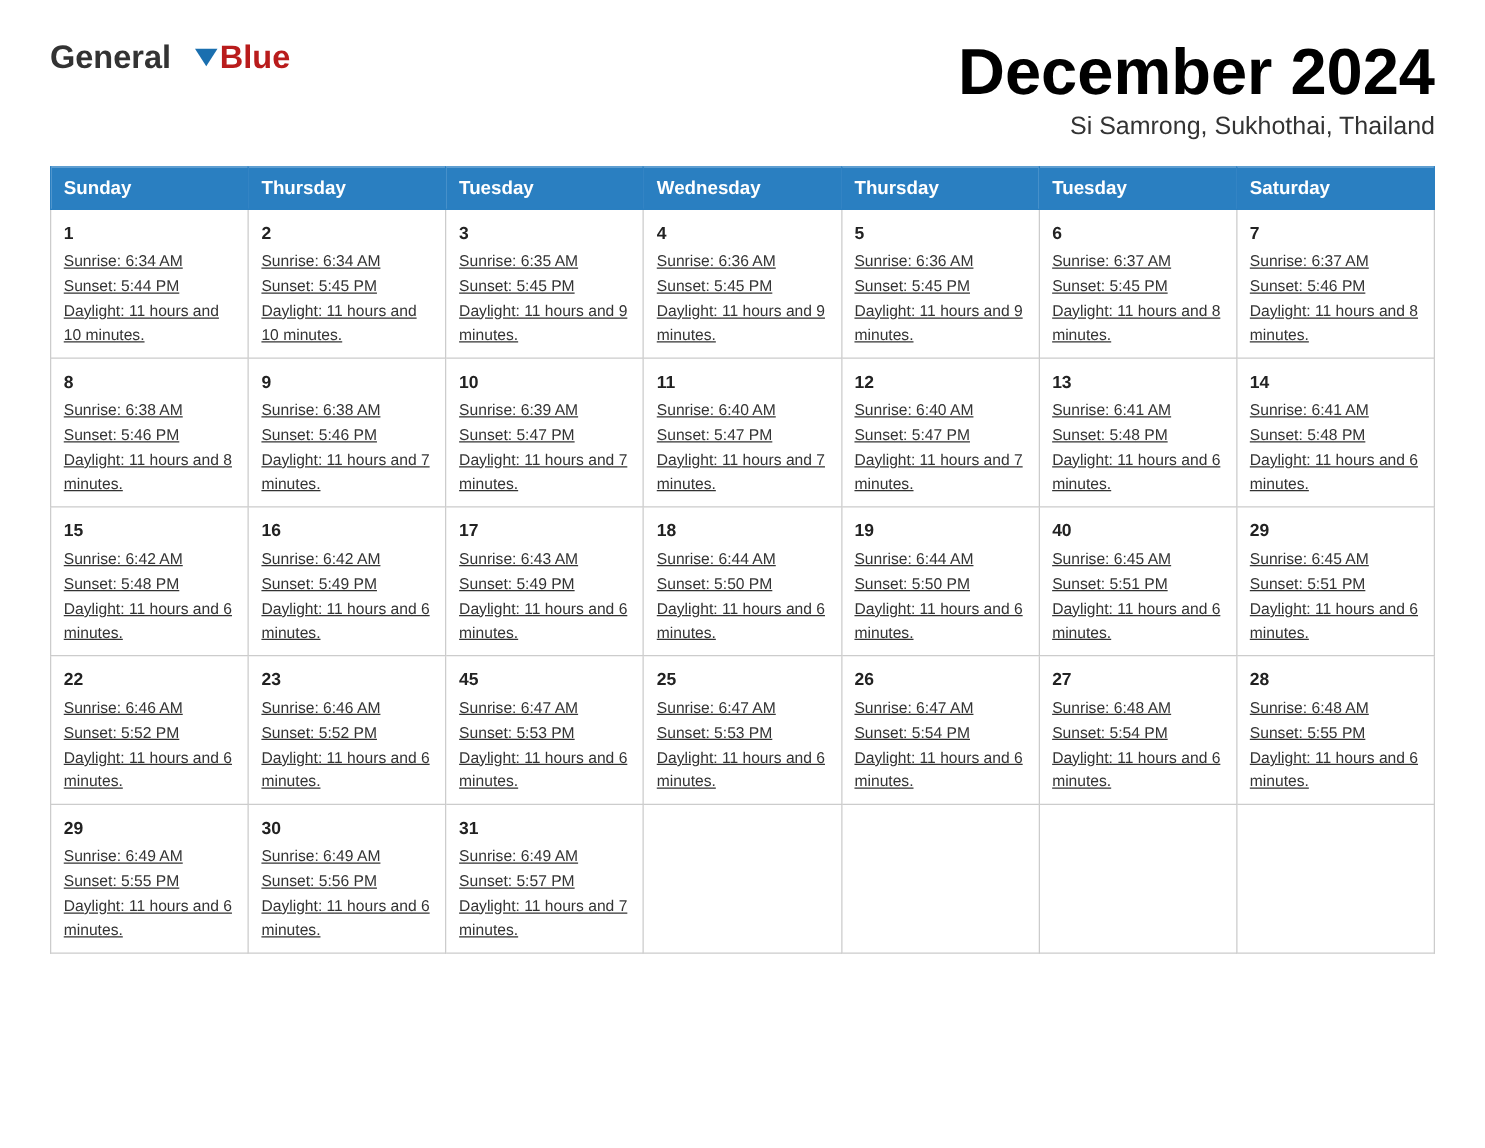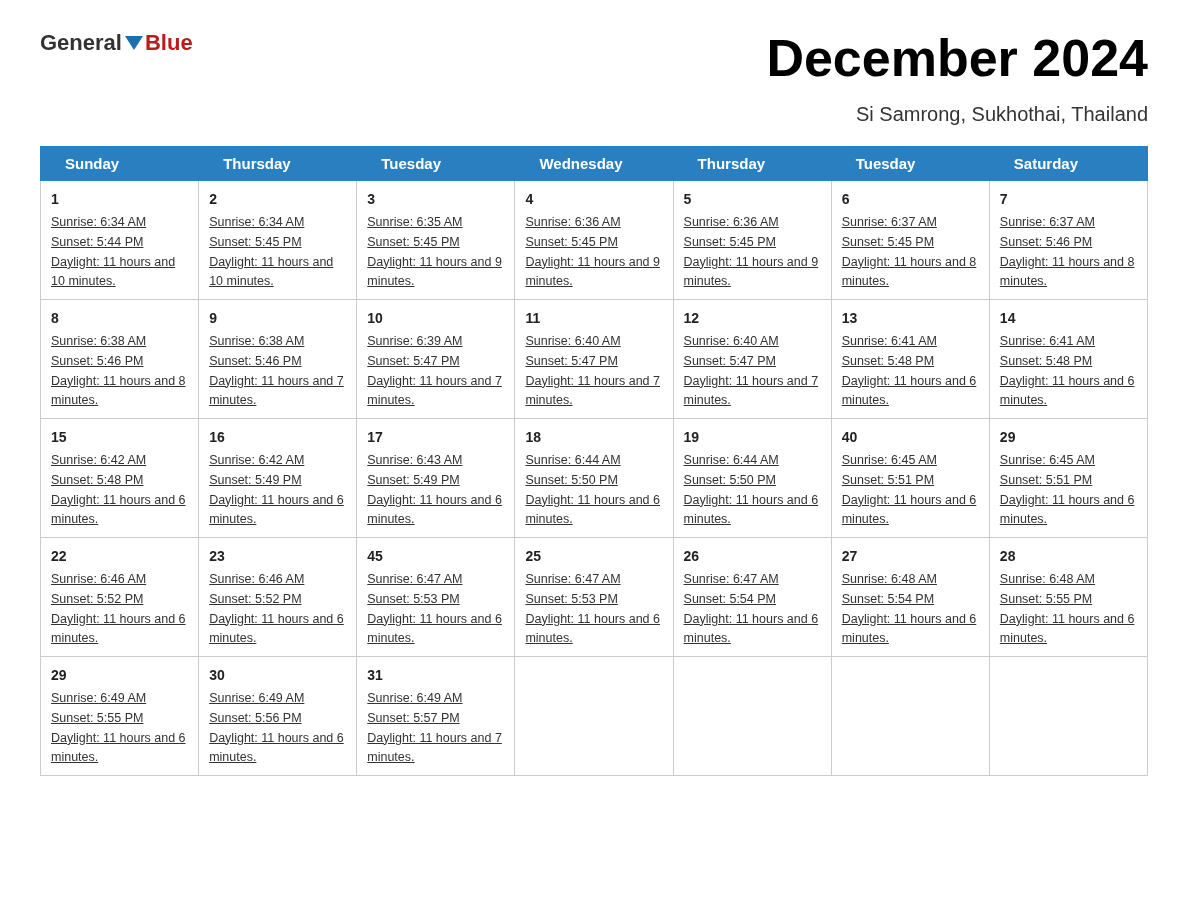--- a/index.html
+++ b/index.html
@@ -18,24 +18,24 @@
       margin-bottom: 20px;
     }
     .logo {
       display: flex;
       flex-direction: column;
       align-items: flex-start;
     }
     .logo-text {
       display: flex;
       align-items: flex-start;
-      font-size: 22px;
-      font-weight: bold;
-      color: #333;
-      gap: 0;
+      font-size: 26px;
+      font-weight: bold;
+      color: #333;
+      gap: 16px;
     }
     .logo-general {
       color: #333;
     }
     .logo-blue {
       color: #b91c1c;
       display: flex;
       align-items: center;
     }
     .logo-triangle {
@@ -54,33 +54,33 @@
     }
     .month-title {
       font-size: 52px;
       font-weight: bold;
       color: #000000;
       line-height: 1.1;
     }
     .location-title {
       font-size: 20px;
       color: #333;
-      margin-top: 16px;
+      margin-top: 3px;
     }
     .calendar-table {
       width: 100%;
       border-collapse: collapse;
       border: 1px solid #aaa;
     }
     .calendar-table th {
       background-color: #2a7fc1;
       color: #fff;
       font-size: 15px;
       font-weight: bold;
-      padding: 8px 24px;
+      padding: 8px 10px;
       text-align: left;
       border: 1px solid #2a7fc1;
     }
     .calendar-table td {
       vertical-align: top;
       padding: 8px 10px;
       border: 1px solid #ccc;
       font-size: 13px;
       line-height: 1.5;
       width: 14.28%;

